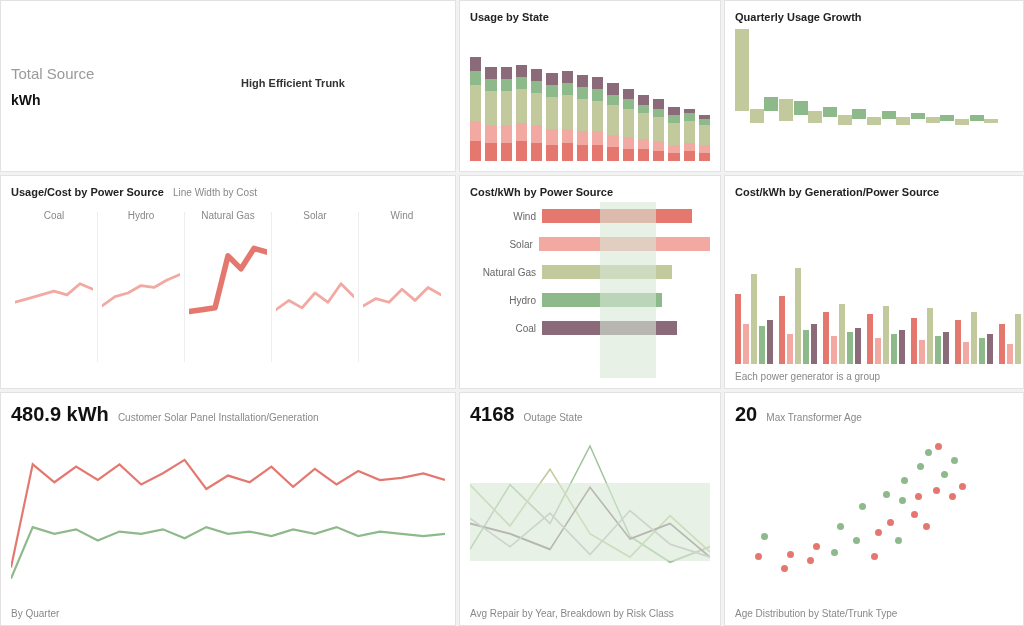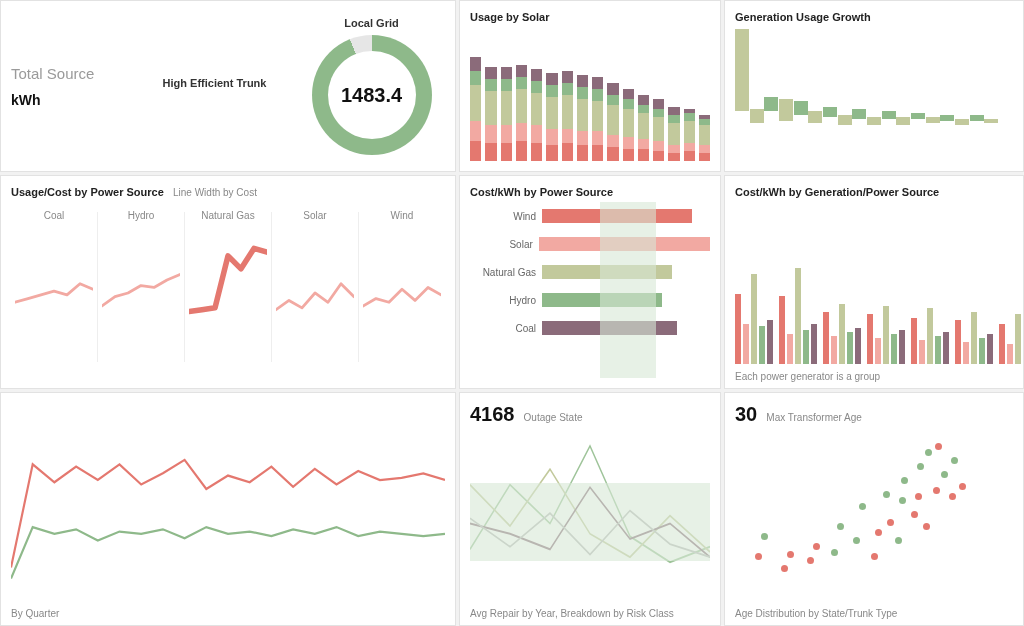--- a/index.html
+++ b/index.html
@@ -104,30 +104,24 @@
 <div class="dash">
 
   <div class="panel" id="p-totals">
     <div class="total-block">
       <div class="total-label">Total Source</div>
       <div class="total-unit">kWh</div>
     </div>
     <div class="gauge-wrap">
       <div class="gauge-title">High Efficient Trunk</div>
     </div>
-    <div class="gauge-wrap">
-      <div class="gauge-title">Local Grid</div>
-      <div class="gauge" id="g1" style="--pct: 94%; --col: #8eb98a; --col2: #d3e3cf; background: conic-gradient(rgb(142, 185, 138) 0%, rgb(142, 185, 138) 94%, rgb(230, 230, 230) 94%, rgb(230, 230, 230) 100%);">
-          <span>1483.4</span>
-        </div>
-    </div>
   </div>
 
   <div class="panel" id="p-state">
-    <h3>Usage by Solar</h3>
+    <h3>Usage by State</h3>
     <div class="stacked" id="stacked">
         <div class="col">
           <div class="seg" style="height: 20px; background: rgb(228, 120, 111);"></div>
           <div class="seg" style="height: 20px; background: rgb(242, 169, 162);"></div>
           <div class="seg" style="height: 36px; background: rgb(194, 201, 156);"></div>
           <div class="seg" style="height: 14px; background: rgb(142, 185, 138);"></div>
           <div class="seg" style="height: 14px; background: rgb(139, 107, 122);"></div>
         </div>
         <div class="col">
           <div class="seg" style="height: 18px; background: rgb(228, 120, 111);"></div>
@@ -231,21 +225,21 @@
           <div class="seg" style="height: 8px; background: rgb(228, 120, 111);"></div>
           <div class="seg" style="height: 8px; background: rgb(242, 169, 162);"></div>
           <div class="seg" style="height: 20px; background: rgb(194, 201, 156);"></div>
           <div class="seg" style="height: 6px; background: rgb(142, 185, 138);"></div>
           <div class="seg" style="height: 4px; background: rgb(139, 107, 122);"></div>
         </div>
       </div>
   </div>
 
   <div class="panel" id="p-qgrowth">
-    <h3>Generation Usage Growth</h3>
+    <h3>Quarterly Usage Growth</h3>
     <div class="wf" id="wf">
         <div class="bar" style="left: 0px; top: 0px; height: 82px; background: rgb(194, 201, 156);"></div>
         <div class="bar" style="left: 14.6667px; top: 80px; height: 14px; background: rgb(194, 201, 156);"></div>
         <div class="bar" style="left: 29.3333px; top: 68px; height: 14px; background: rgb(142, 185, 138);"></div>
         <div class="bar" style="left: 44px; top: 70px; height: 22px; background: rgb(194, 201, 156);"></div>
         <div class="bar" style="left: 58.6667px; top: 72px; height: 14px; background: rgb(142, 185, 138);"></div>
         <div class="bar" style="left: 73.3333px; top: 82px; height: 12px; background: rgb(194, 201, 156);"></div>
         <div class="bar" style="left: 88px; top: 78px; height: 10px; background: rgb(142, 185, 138);"></div>
         <div class="bar" style="left: 102.667px; top: 86px; height: 10px; background: rgb(194, 201, 156);"></div>
         <div class="bar" style="left: 117.333px; top: 80px; height: 10px; background: rgb(142, 185, 138);"></div>
@@ -376,20 +370,24 @@
           <div class="b" style="height: 40px; background: rgb(228, 120, 111);"></div>
           <div class="b" style="height: 20px; background: rgb(242, 169, 162);"></div>
           <div class="b" style="height: 50px; background: rgb(194, 201, 156);"></div>
           <div class="b" style="height: 24px; background: rgb(142, 185, 138);"></div>
         </div>
       </div>
     <div class="foot">Each power generator is a group</div>
   </div>
 
   <div class="panel" id="p-solar">
+    <div>
+      <span class="bignum">480.9 kWh</span>
+      <span class="sub">Customer Solar Panel Installation/Generation</span>
+    </div>
     <div class="chart-area">
       <svg id="solar-svg" viewBox="0 0 400 150" preserveAspectRatio="none">
           <polyline points="0,120 20,28 40,44 60,30 80,42 100,28 120,46 140,36 160,24 180,50 200,38 220,44 240,30 260,48 280,32 300,46 320,34 340,42 360,40 380,36 400,42" fill="none" stroke="#e4786f" stroke-width="2"></polyline>
           <polyline points="0,130 20,84 40,90 60,86 80,96 100,88 120,90 140,86 160,94 180,84 200,90 220,88 240,92 260,86 280,90 300,84 320,92 340,88 360,90 380,92 400,90" fill="none" stroke="#8eb98a" stroke-width="2"></polyline>
         </svg>
     </div>
     <div class="foot">By Quarter</div>
   </div>
 
   <div class="panel" id="p-outage">
@@ -404,21 +402,21 @@
           <polyline points="0,40 45,72 90,28 135,78 180,96 225,64 270,92" fill="none" stroke="#c2c99c" stroke-width="1.5"></polyline>
           <polyline points="0,70 45,78 90,90 135,42 180,82 225,70 270,96" fill="none" stroke="#8b6b7a" stroke-width="1.5"></polyline>
           <polyline points="0,66 45,88 90,62 135,94 180,60 225,86 270,96" fill="none" stroke="#b9b9b9" stroke-width="1.5"></polyline>
         </svg>
     </div>
     <div class="foot">Avg Repair by Year, Breakdown by Risk Class</div>
   </div>
 
   <div class="panel" id="p-scatter">
     <div>
-      <span class="bignum">30</span>
+      <span class="bignum">20</span>
       <span class="sub">Max Transformer Age</span>
     </div>
     <div class="chart-area scatter" id="scatter">
         <div class="dot" style="left: 20px; top: 120px; background: rgb(228, 120, 111);"></div>
         <div class="dot" style="left: 26px; top: 100px; background: rgb(142, 185, 138);"></div>
         <div class="dot" style="left: 46px; top: 132px; background: rgb(228, 120, 111);"></div>
         <div class="dot" style="left: 52px; top: 118px; background: rgb(228, 120, 111);"></div>
         <div class="dot" style="left: 72px; top: 124px; background: rgb(228, 120, 111);"></div>
         <div class="dot" style="left: 78px; top: 110px; background: rgb(228, 120, 111);"></div>
         <div class="dot" style="left: 96px; top: 116px; background: rgb(142, 185, 138);"></div>

